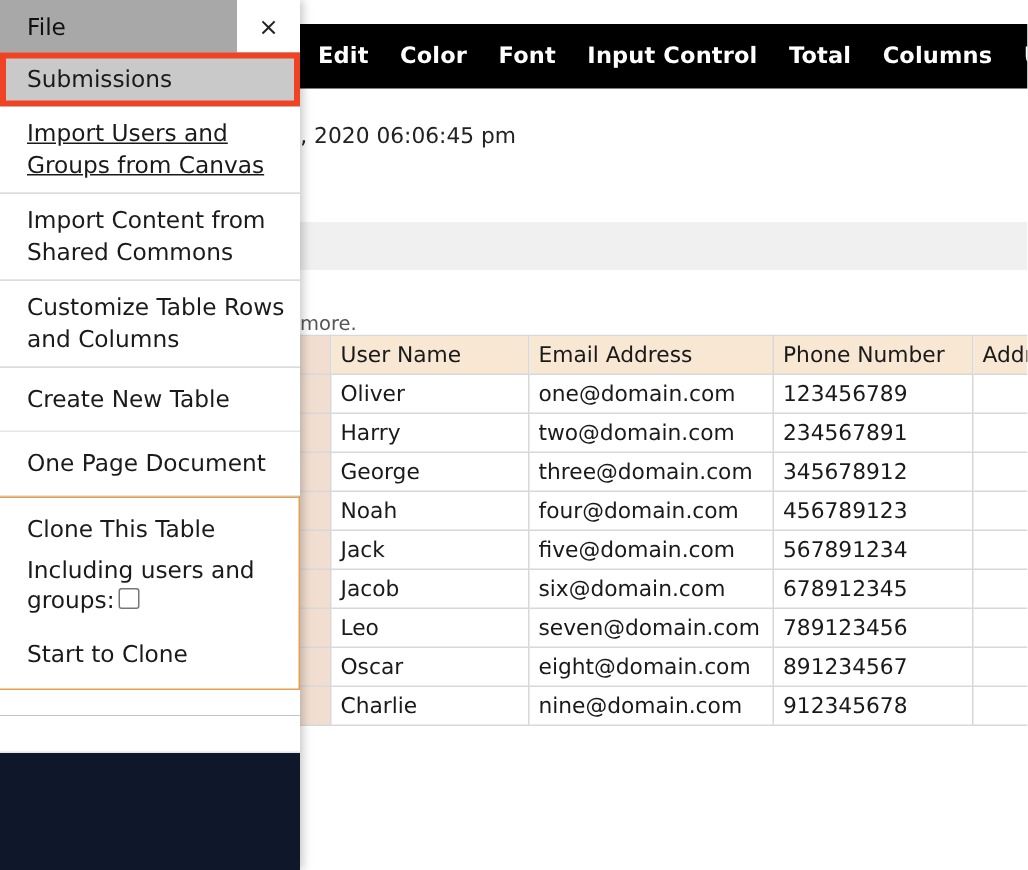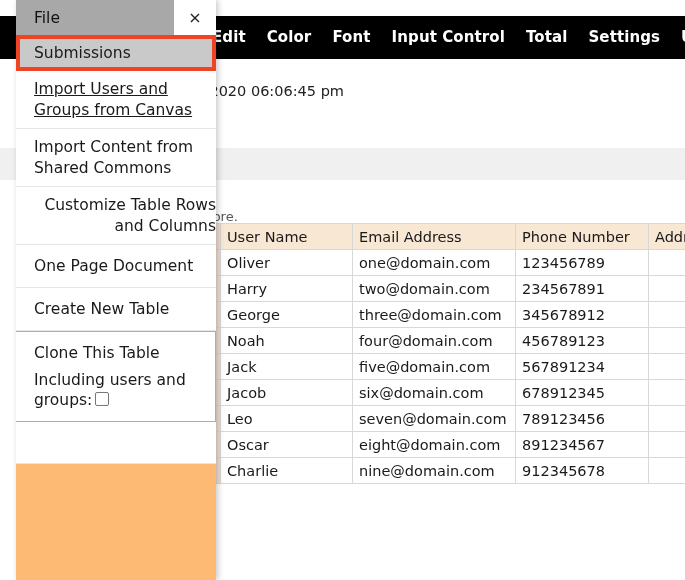--- a/index.html
+++ b/index.html
@@ -131,25 +131,25 @@
     background: #f1ded0;
     padding: 0;
   }
   table.data-table tbody td {
     background: #ffffff;
   }
 
   
   .menu-panel {
     position: absolute;
-    left: 16px;
+    left: 0;
     top: 0;
     width: 200px;
     height: 580px;
-    background: #fdba74;
+    background: #0f172a;
     box-shadow: 2px 0 6px rgba(0,0,0,0.22);
     z-index: 5;
   }
   .menu-tabbar {
     position: relative;
     height: 35px;
     background: #ffffff;
   }
   .menu-tab {
     position: absolute;
@@ -204,21 +204,21 @@
     height: 36px;
     background: #c9c9c9;
     border: 4px solid #ef4323;
     border-bottom-width: 4px;
     padding-left: 14px;
     box-sizing: border-box;
   }
 
   .menu-entry.e-import-users   { height: 58px; text-decoration: underline; }
   .menu-entry.e-import-content { height: 58px; }
-  .menu-entry.e-customize      { height: 58px; text-align: right; }
+  .menu-entry.e-customize      { height: 58px; }
   .menu-entry.e-one-page       { height: 43px; }
   .menu-entry.e-create-new     { height: 43px; }
 
   
   .clone-block {
     position: relative;
     border: 1px solid #e8a04e;
     border-left: none;
     border-right: 1px solid #e8a04e;
     margin: 0;
@@ -369,21 +369,21 @@
     </div>
   </div>
 
   <div class="navbar">
     <div class="nav-items">
       <span class="nav-item">Edit</span>
       <span class="nav-item">Color</span>
       <span class="nav-item">Font</span>
       <span class="nav-item">Input Control</span>
       <span class="nav-item">Total</span>
-      <span class="nav-item">Settings</span>
+      <span class="nav-item">Columns</span>
       <span class="nav-item">Users</span>
 
     </div>
   </div>
 
   <div class="menu-panel">
 
     <div class="menu-tabbar">
       <div class="menu-tab">
         <span class="menu-tab-label">File</span>
@@ -402,33 +402,34 @@
       </div>
 
       <div class="menu-entry e-import-content">
         <span>Import Content from Shared Commons</span>
       </div>
 
       <div class="menu-entry e-customize">
         <span>Customize Table Rows and Columns</span>
       </div>
 
+      <div class="menu-entry e-create-new">
+        <span>Create New Table</span>
+      </div>
+
       <div class="menu-entry e-one-page">
         <span>One Page Document</span>
-      </div>
-
-      <div class="menu-entry e-create-new">
-        <span>Create New Table</span>
       </div>
 
       <div class="clone-block">
         <div class="clone-title">Clone This Table</div>
         <div class="clone-check-row">
           <span>Including users and groups:</span><span class="cb"></span>
         </div>
+        <div class="clone-start">Start to Clone</div>
       </div>
 
       <div class="menu-gap"></div>
 
 
       <div class="menu-tail"></div>
     </div>
   </div>
 
 </div>

